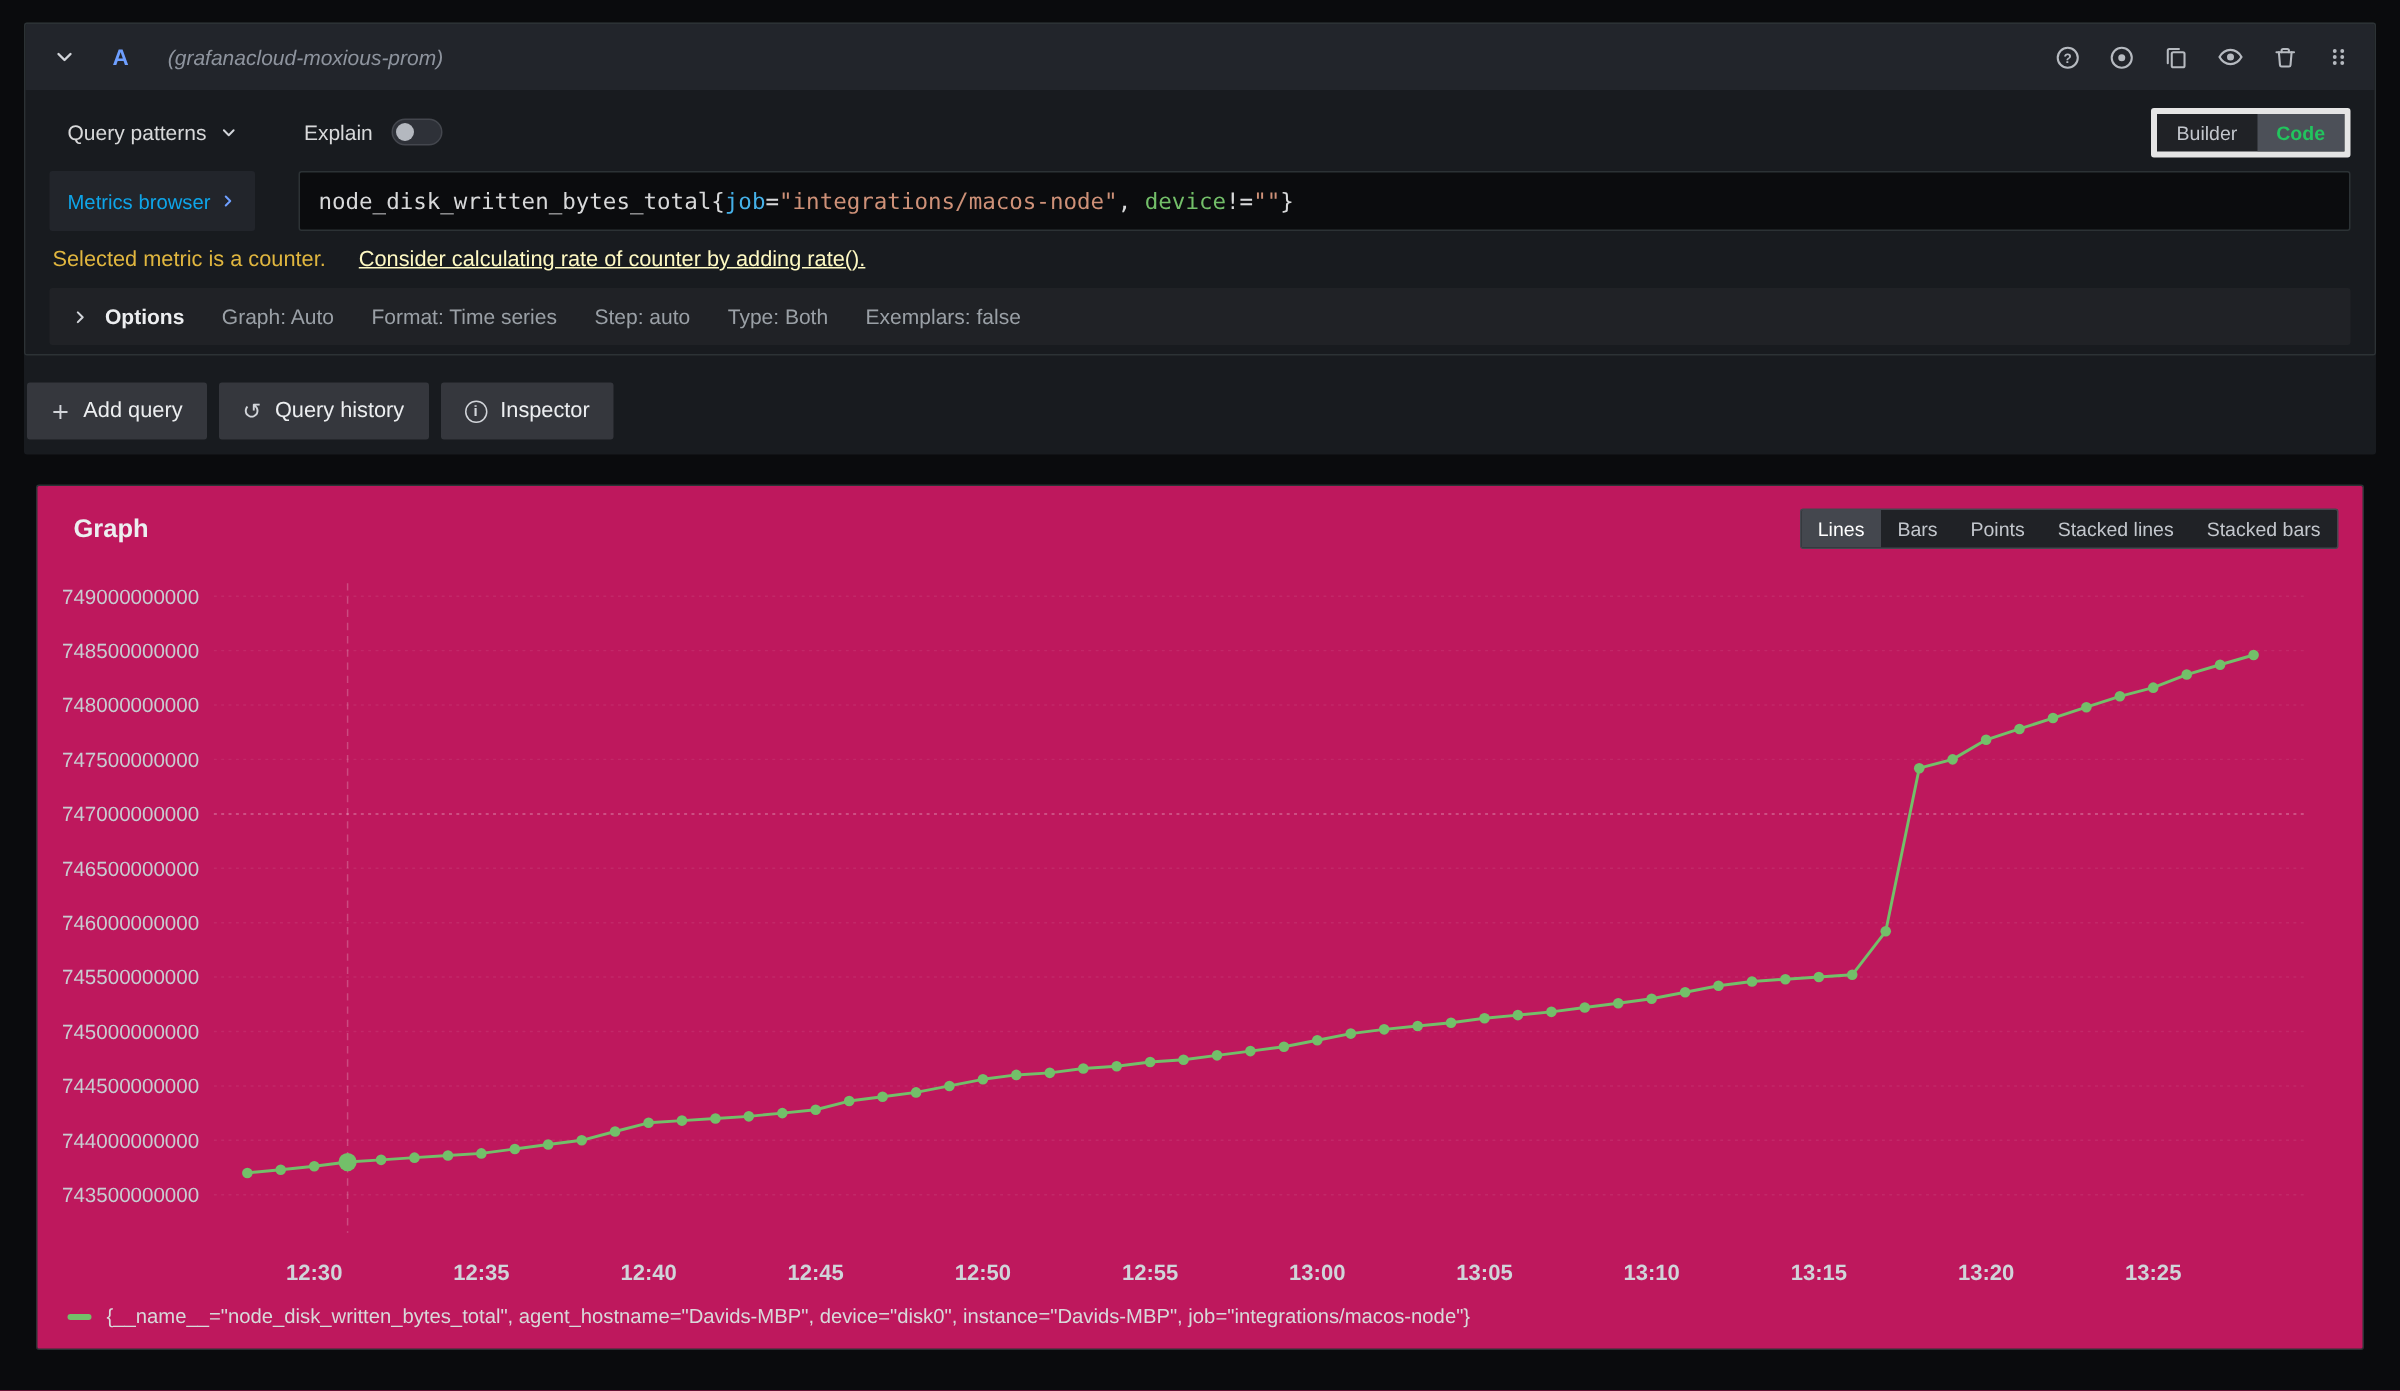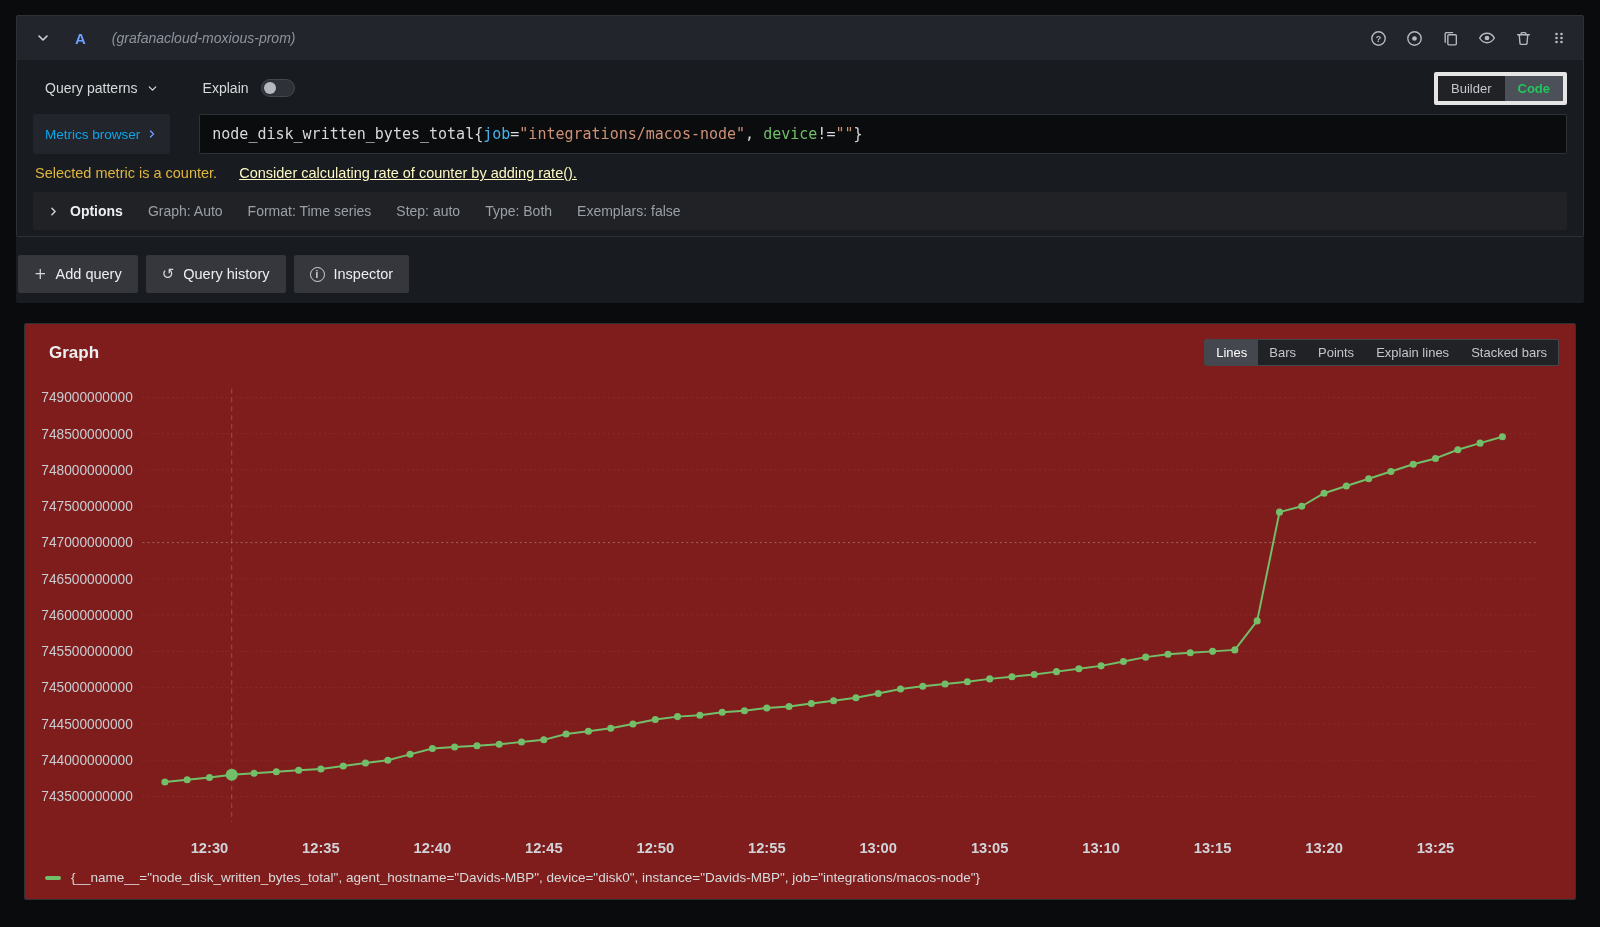--- a/index.html
+++ b/index.html
@@ -56,21 +56,21 @@
   .options-bar { display:flex; align-items:center; background:#202226; border-radius:2px; height:38px; padding:0 14px; cursor:pointer; }
   .options-title { color:#eceef0; font-weight:700; font-size:14px; margin-left:10px;text-align:right; }
   .opt-item { color:#9aa0a6; font-size:14px; margin-left:25px; }
 
   .actions-row { display:flex; gap:8px; padding:18px 0 10px 2px; }
   .action-btn { display:flex; align-items:center; gap:9px; background:#35373d; border:none; border-radius:2px; height:38px; padding:0 16px; color:#eceef0; font-size:14.5px; font-weight:500; cursor:pointer; }
   .uicon { font-family:"DejaVu Sans",sans-serif; font-size:15px; line-height:1; color:#d2d5da; }
   .circ-icon { display:inline-flex; align-items:center; justify-content:center; width:15px; height:15px; border:1.4px solid #d2d5da; border-radius:50%; font-size:10px; font-weight:700; color:#d2d5da; }
 
   
-  .graph-panel { margin:20px 8px 0; background:#7f1d1d; border:1px solid #2c3235; border-radius:2px; }
+  .graph-panel { margin:20px 8px 0; background:#be185d; border:1px solid #2c3235; border-radius:2px; }
   .graph-header { display:flex; align-items:center; padding:15px 16px 4px; }
   .graph-title { font-size:17px; font-weight:700; color:#eceef0; margin-left:8px; }
   .view-modes { margin-left:auto; display:flex; border:1px solid #44474e; border-radius:2px; overflow:hidden; background:#202226; }
   .vm-btn { background:transparent; border:none; color:#c3c7cd; font-size:13px; font-weight:500; padding:5px 11px; cursor:pointer; white-space:nowrap;text-align:center; }
   .vm-btn.active { background:#44474e; color:#ffffff; }
 
   #chart { display:block; width:100%; height:500px; }
   .ytick { font-family:"Liberation Sans","DejaVu Sans",sans-serif; font-size:14px; fill:#c8ccd1; }
   .xtick { font-family:"Liberation Sans","DejaVu Sans",sans-serif; font-size:15px; font-weight:600; fill:#d0d4d9; }
 
@@ -216,21 +216,21 @@
     </div>
   </div>
 
   <div class="graph-panel">
     <div class="graph-header">
       <span class="graph-title">Graph</span>
       <div class="view-modes">
         <button class="vm-btn active">Lines</button>
         <button class="vm-btn">Bars</button>
         <button class="vm-btn">Points</button>
-        <button class="vm-btn">Explain lines</button>
+        <button class="vm-btn">Stacked lines</button>
         <button class="vm-btn">Stacked bars</button>
       </div>
     </div>
 
     <svg id="chart" viewBox="0 0 1582 500">
         <line x1="120" x2="1542" y1="22.9" y2="22.9" stroke="rgba(255,255,255,0.07)" stroke-dasharray="2 3"></line>
         <text class="ytick" x="110" y="27.9" text-anchor="end">749000000000</text>
         <line x1="120" x2="1542" y1="59.9" y2="59.9" stroke="rgba(255,255,255,0.07)" stroke-dasharray="2 3"></line>
         <text class="ytick" x="110" y="64.9" text-anchor="end">748500000000</text>
         <line x1="120" x2="1542" y1="96.9" y2="96.9" stroke="rgba(255,255,255,0.07)" stroke-dasharray="2 3"></line>

